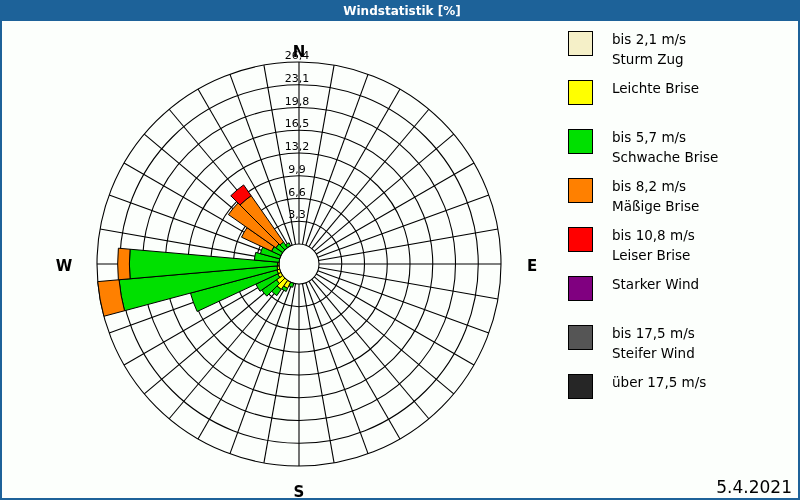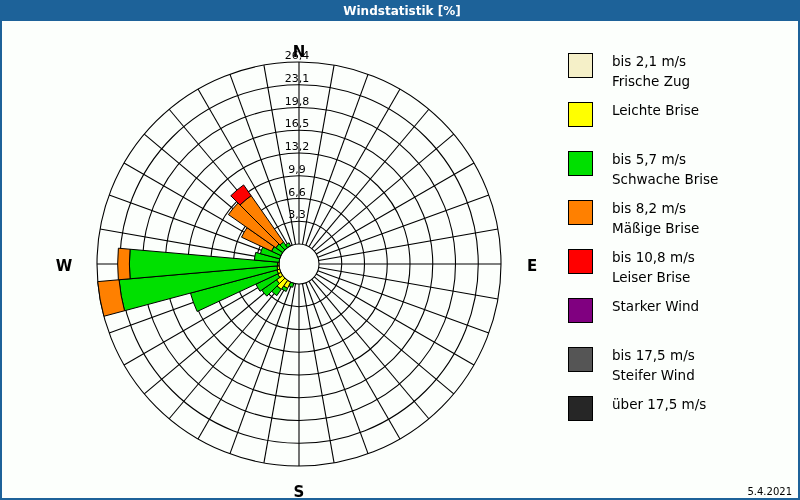--- a/index.html
+++ b/index.html
@@ -61,21 +61,21 @@
     text-align: center;
   }
   #label-n { left: 267px; top: 22px; width: 60px; }
   #label-s { left: 267px; top: 462px; width: 60px; }
   #label-w { left: 32px; top: 236px; width: 60px; }
   #label-e { left: 500px; top: 236px; width: 60px; }
 
   #legend {
     position: absolute;
     left: 566px;
-    top: 30px;
+    top: 8px;
     width: 225px;
   }
   .legend-row {
     display: flex;
     align-items: flex-start;
     margin-bottom: 5px;
     height: 44px;
   }
   .legend-swatch {
     width: 25px;
@@ -90,21 +90,21 @@
     font-size: 13.5px;
     color: #000000;
     line-height: 20px;
   }
   .legend-text div { white-space: nowrap; }
 
   #footer-date {
     position: absolute;
     right: 6px;
     bottom: 1px;
-    font-size: 10px;
+    font-size: 17px;
     color: #000000;
   }
 </style>
 </head>
 <body>
 
 <div id="app">
 
   <div id="titlebar">
     <span>Windstatistik [%]</span>
@@ -206,21 +206,21 @@
       <div class="dir-label" id="label-s">S</div>
       <div class="dir-label" id="label-w">W</div>
       <div class="dir-label" id="label-e">E</div>
     </div>
 
     <div id="legend">
         <div class="legend-row">
           <div class="legend-swatch" style="background: rgb(245, 240, 200);"></div>
           <div class="legend-text">
             <div>bis 2,1 m/s</div>
-            <div>Frische Zug</div>
+            <div>Sturm Zug</div>
           </div>
         </div>
         <div class="legend-row">
           <div class="legend-swatch" style="background: rgb(255, 255, 0);"></div>
           <div class="legend-text">
             <div>Leichte Brise</div>
           </div>
         </div>
         <div class="legend-row">
           <div class="legend-swatch" style="background: rgb(0, 224, 0);"></div>

